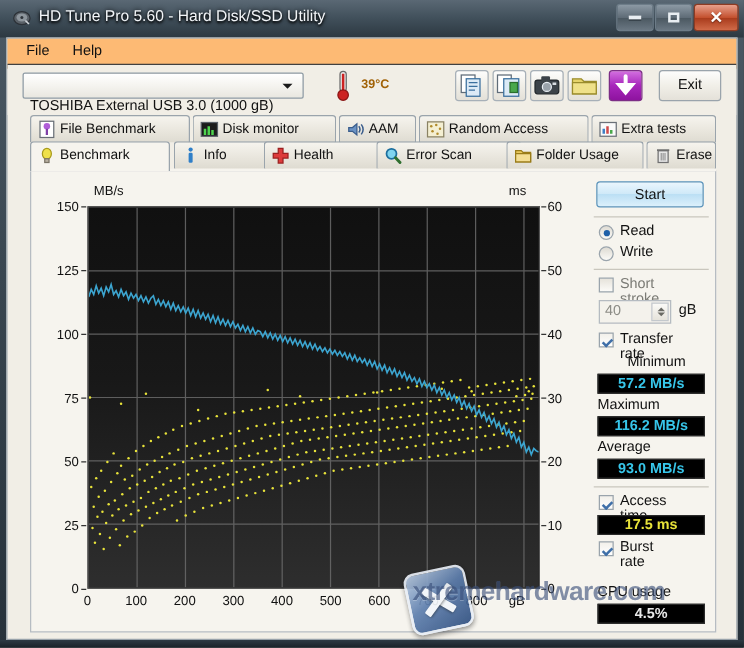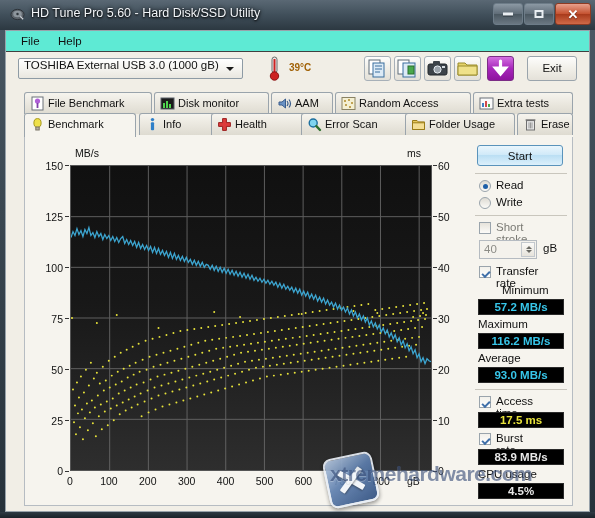--- a/index.html
+++ b/index.html
@@ -48,41 +48,41 @@
   .cls-g{color:#fff;font-size:13px;font-weight:bold;line-height:1;text-shadow:0 1px 1px #6a2410;}
   
   .client{
     position:absolute;left:5px;top:30px;width:585px;height:482px;
     background:#f1eee6;
     border:1px solid #98a2aa;
     box-sizing:border-box;
   }
   .menubar{
     position:absolute;left:0;top:0;width:100%;height:20px;
-    background:#5eead4;border-bottom:4px solid #404040;
+    background:#fdba74;border-bottom:4px solid #404040;
     font-size:11.5px;color:#111;
   }
   .menu-item{
     position:absolute;top:3px;padding:1px 7px;cursor:default;
   }
   .mi-file{left:8px;}
   .mi-help{left:45px;text-align:right;}
   
   .toolbar{
     position:absolute;left:0;top:21px;width:100%;height:40px;
     background:#f1eee6;
   }
   .drive-select{
     position:absolute;left:12px;top:6px;width:225px;height:21px;
     border:1px solid #8e9ba5;border-radius:2px;
     background:linear-gradient(180deg,#ffffff 0%,#f6f5f1 45%,#e9e7e0 100%);
     font-size:11.5px;color:#111;
     box-sizing:border-box;
   }
-  .drive-label{position:absolute;left:5px;top:0;white-space:nowrap;text-align:right;}
+  .drive-label{position:absolute;left:5px;top:20px;white-space:nowrap;text-align:right;}
   .drive-arrow{
     position:absolute;right:3px;top:0;width:17px;height:19px;
   }
   .drive-arrow::after{
     content:"";position:absolute;left:4px;top:8px;
     border-left:4px solid transparent;border-right:4px solid transparent;
     border-top:4px solid #1a1a1a;
   }
   .thermo{
     position:absolute;left:258px;top:3px;width:22px;height:27px;
@@ -915,21 +915,20 @@
         <div class="cbx-row" style="top:252px;">
           <span class="cbx on"></span>
           <span class="cbx-lab">Access time</span>
         </div>
         <div class="res-box yellow" style="top:269px;">17.5 ms</div>
 
         <div class="cbx-row" style="top:289px;">
           <span class="cbx on"></span>
           <span class="cbx-lab">Burst rate</span>
         </div>
-        <div class="res-box white" style="top:306px;">83.9 MB/s</div>
 
         <div class="res-lab" style="top:325px;">CPU usage</div>
         <div class="res-box white" style="top:340px;">4.5%</div>
       </div>
     </div>
   </div>
 
   <div class="wm-logo"></div>
   <div class="wm">xtremehardware.com</div>
 

